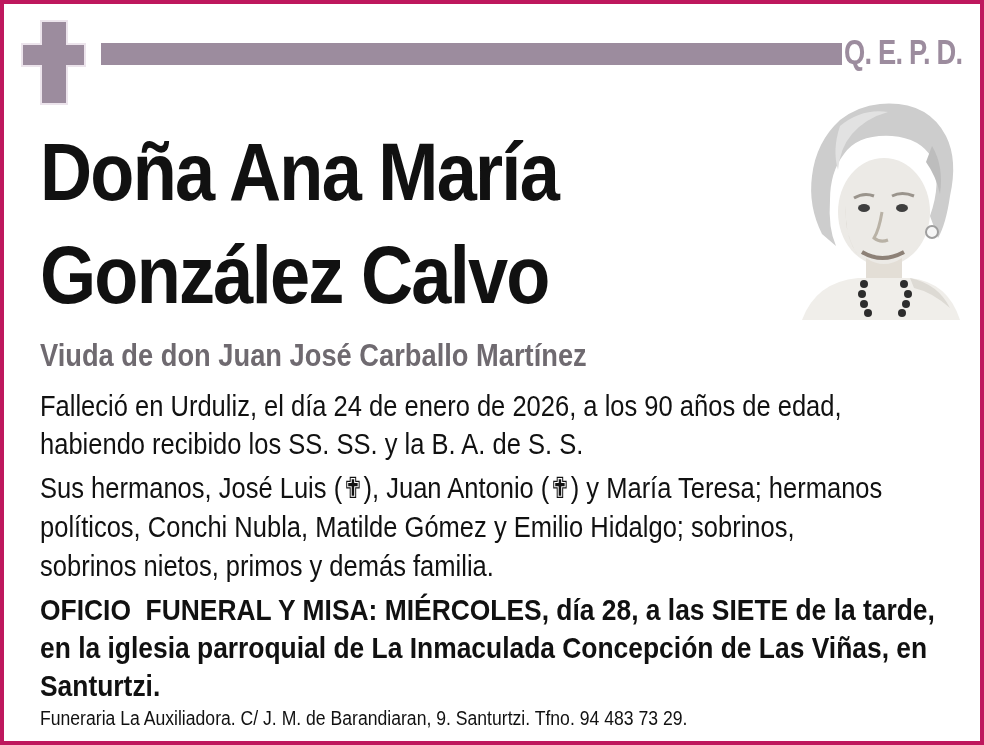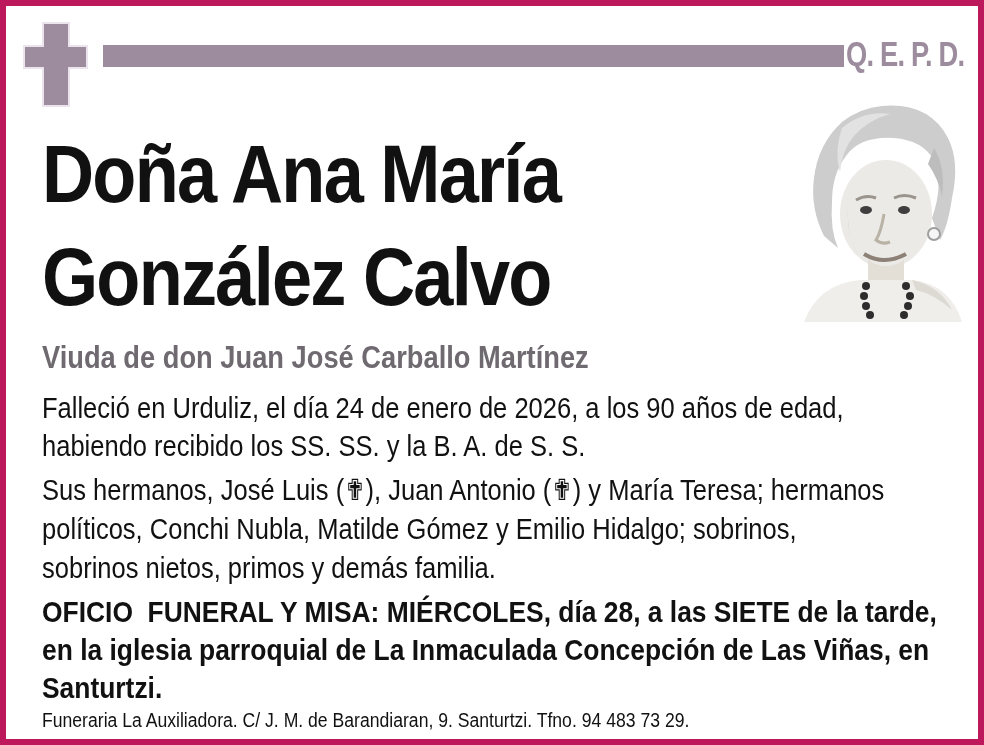--- a/index.html
+++ b/index.html
@@ -7,21 +7,21 @@
     padding: 0;
     background: #ffffff;
     font-family: "Liberation Sans", sans-serif;
   }
   .sheet {
     position: relative;
     width: 984px;
     height: 745px;
     box-sizing: border-box;
     background: #ffffff;
-    border: 6px solid #be185d;
+    border: 4px solid #be185d;
     overflow: hidden;
   }
   
   .cross {
     position: absolute;
     left: 17px;
     top: 16px;
     width: 65px;
     height: 85px;
   }

